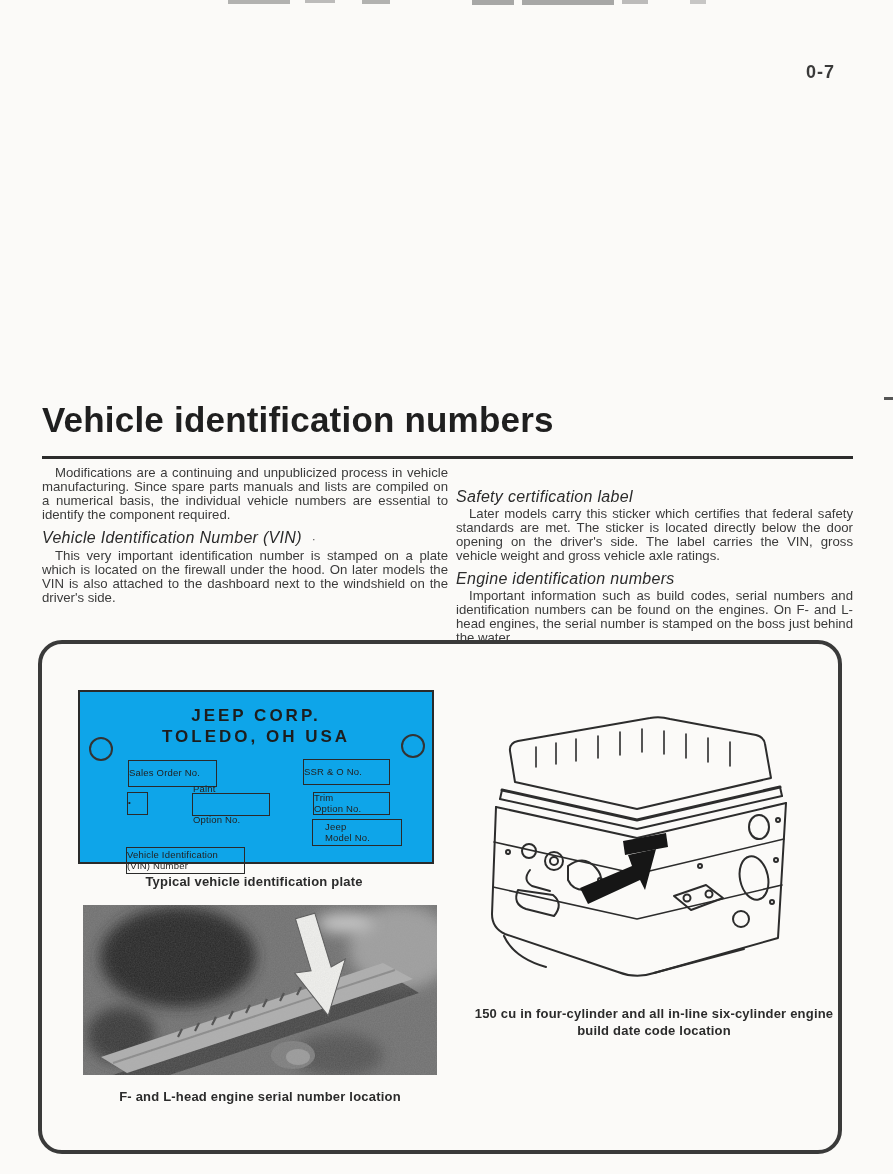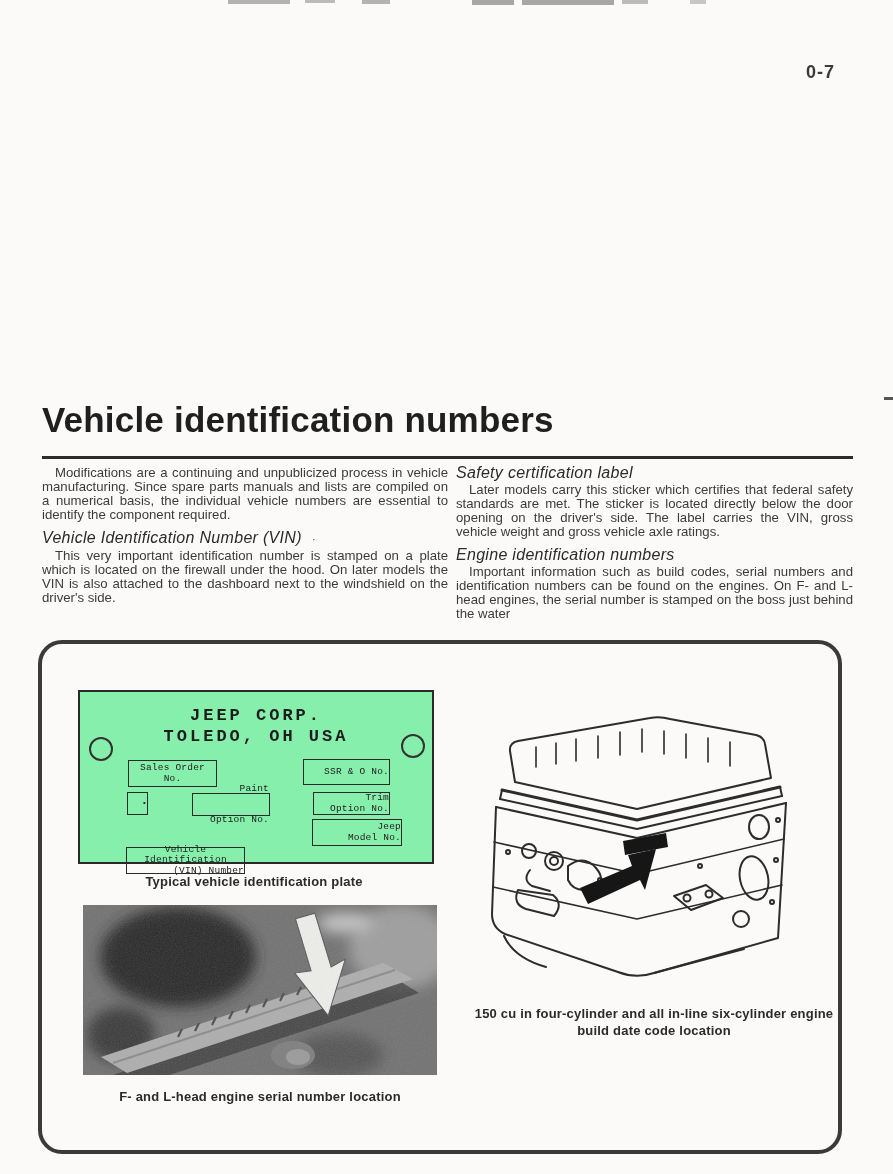--- a/index.html
+++ b/index.html
@@ -14,49 +14,49 @@
     font-size:18px;font-weight:700;letter-spacing:1px;color:#3a3a3a;
   }
   .main-title{
     position:absolute;left:42px;top:400px;width:760px;
     font-size:35px;font-weight:700;color:#1f1f1f;letter-spacing:0.2px;
   }
   .title-rule{position:absolute;left:42px;top:456px;width:811px;height:3px;background:#2c2c2c;}
   .margin-dash{position:absolute;left:884px;top:397px;width:9px;height:3px;background:#555;}
   .col{position:absolute;top:466px;font-size:13.2px;line-height:14px;color:#3b3b3b;}
   .col-left{left:42px;width:406px;}
-  .col-right{left:456px;width:397px;}
+  .col-right{left:456px;width:397px;margin-top:24px;}
   .col p{margin:0 0 9px 0;text-align:justify;text-indent:13px;}
   .sub-heading{
     font-style:italic;font-weight:400;font-size:16px;color:#2b2b2b;
     margin:4px 0 3px 0;letter-spacing:0.3px;
   }
   .heading-speck{font-style:normal;font-size:12px;margin-left:10px;color:#555;}
   
   .figure-box{
     position:absolute;left:38px;top:640px;width:796px;height:506px;
     border:4px solid #3a3a3a;border-radius:24px;
   }
   
   .vin-plate{
     position:absolute;left:78px;top:690px;width:352px;height:170px;
-    border:2px solid #2a2a2a;background:#86efac;font-family:Liberation Mono, monospace;
+    border:2px solid #2a2a2a;background:#0ea5e9;
   }
   .plate-title{
     position:absolute;left:0;top:13px;width:100%;text-align:center;
     font-weight:700;font-size:17px;letter-spacing:3px;color:#1d1d1d;line-height:21px;
   }
   .plate-hole{
     position:absolute;width:20px;height:20px;border:2px solid #333;border-radius:50%;
   }
   .hole-left{left:9px;top:45px;}
   .hole-right{right:7px;top:42px;}
   .plate-box{
     position:absolute;border:1.5px solid #2a2a2a;
-    display:flex;flex-direction:column;align-items:flex-end;justify-content:center;
+    display:flex;flex-direction:column;align-items:flex-start;justify-content:center;
     font-size:9.5px;line-height:10.5px;color:#222;text-align:center;letter-spacing:0.2px;
   }
   .pb-sales{left:48px;top:68px;width:87px;height:25px;}
   .pb-ssr{left:223px;top:67px;width:85px;height:24px;}
   .pb-star{left:47px;top:100px;width:19px;height:21px;font-size:8px;}
   .pb-paint{left:112px;top:101px;width:76px;height:21px;gap:20px;}
   .pb-trim{left:233px;top:100px;width:75px;height:21px;}
   .pb-vin{left:46px;top:127px;width:117px;height:25px;margin-top:28px;}
   .pb-jeep{left:232px;top:127px;width:76px;height:25px;padding-left:12px;}
   .figure-caption{

